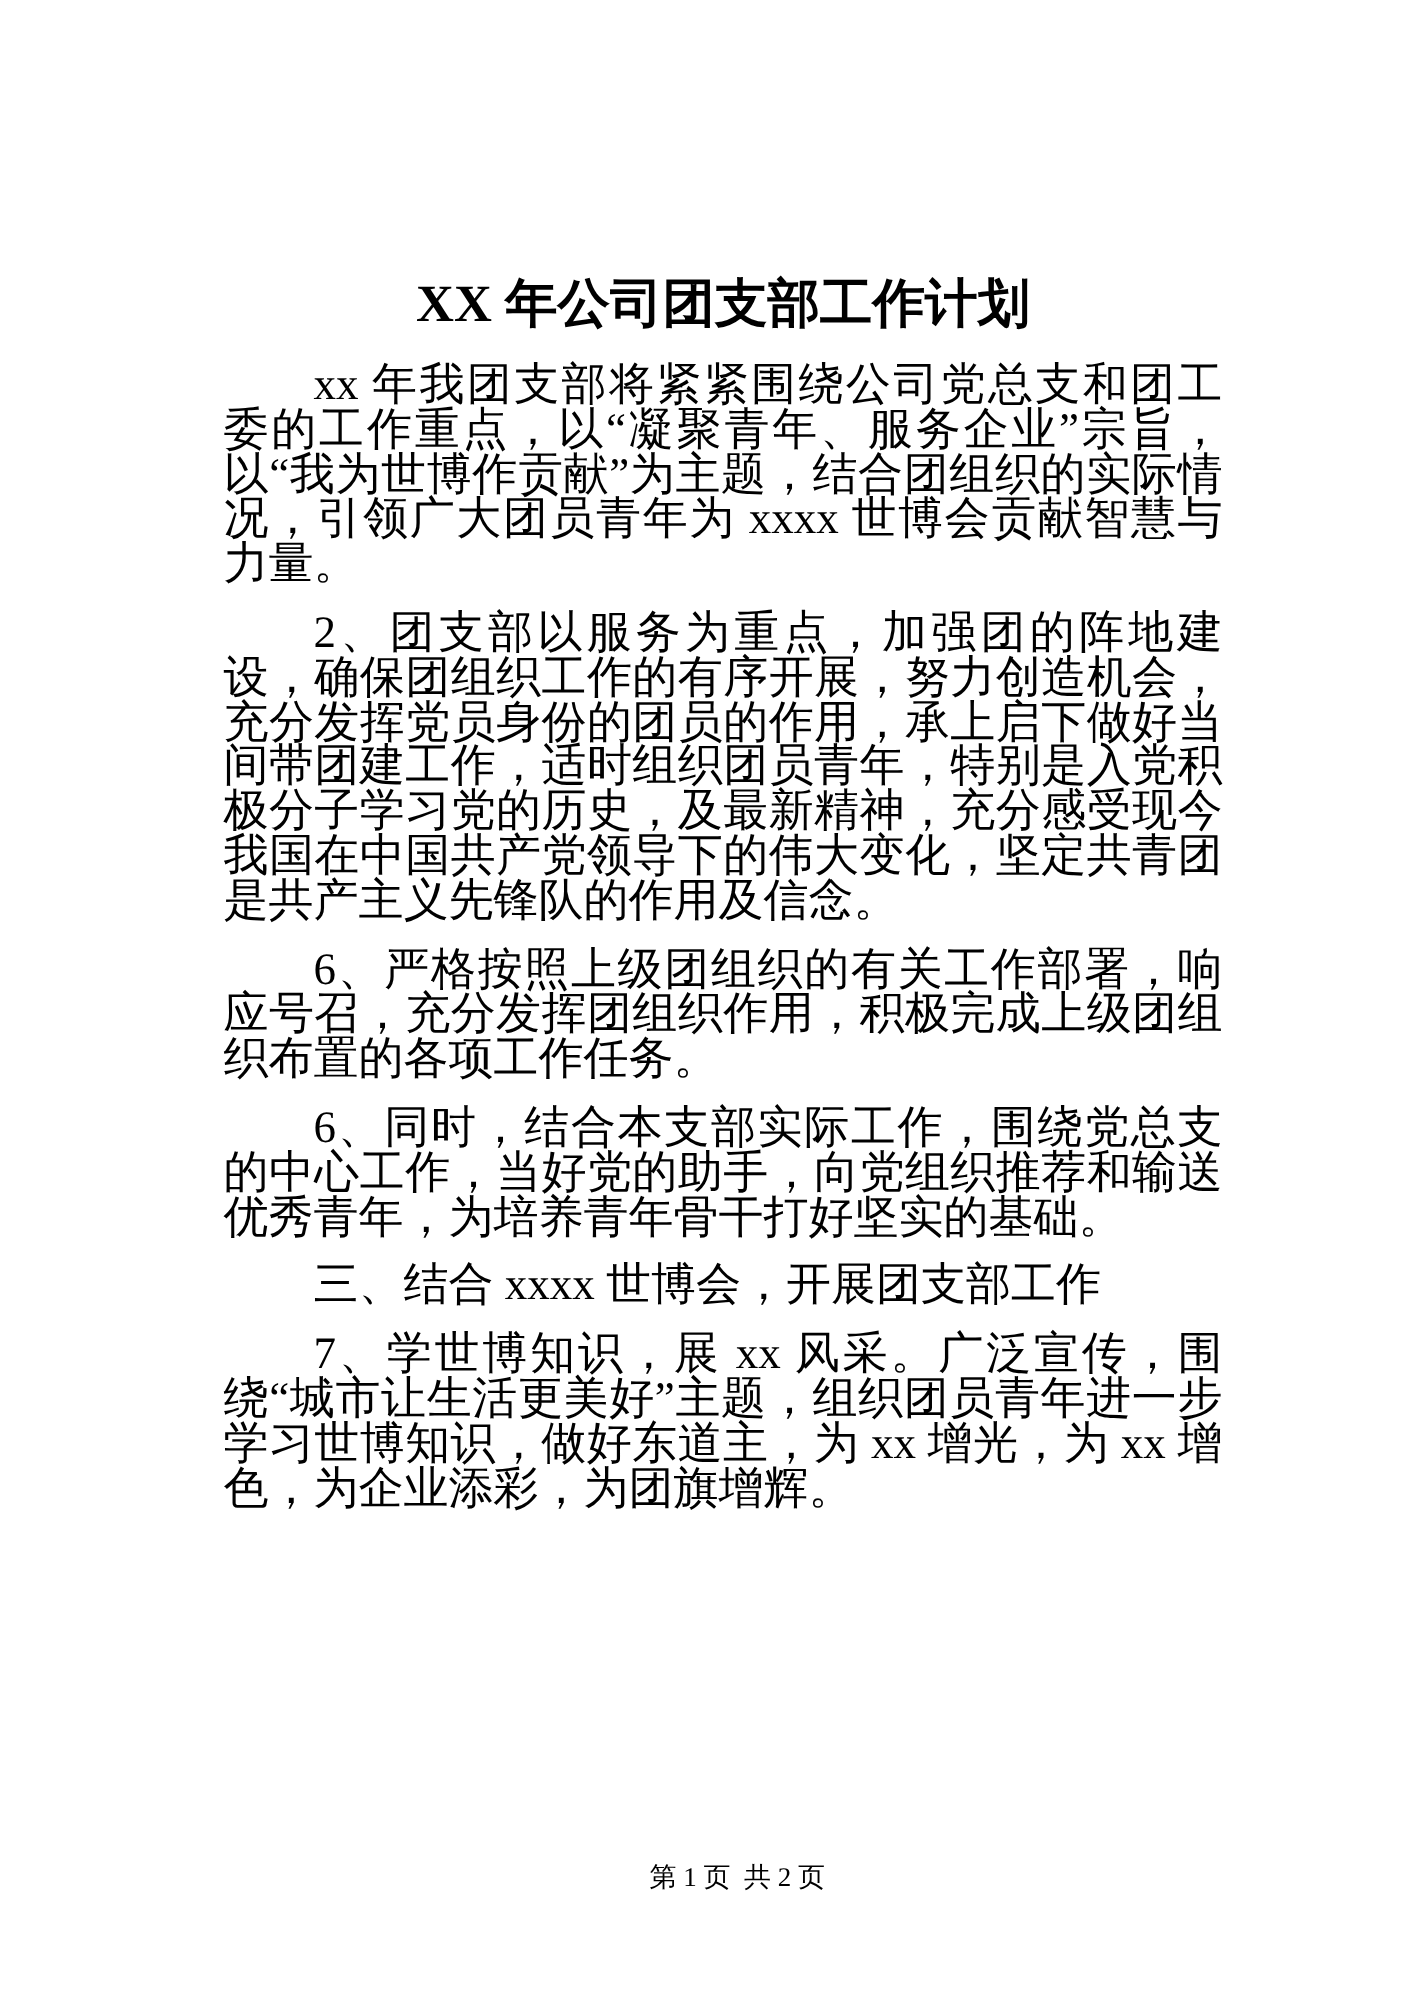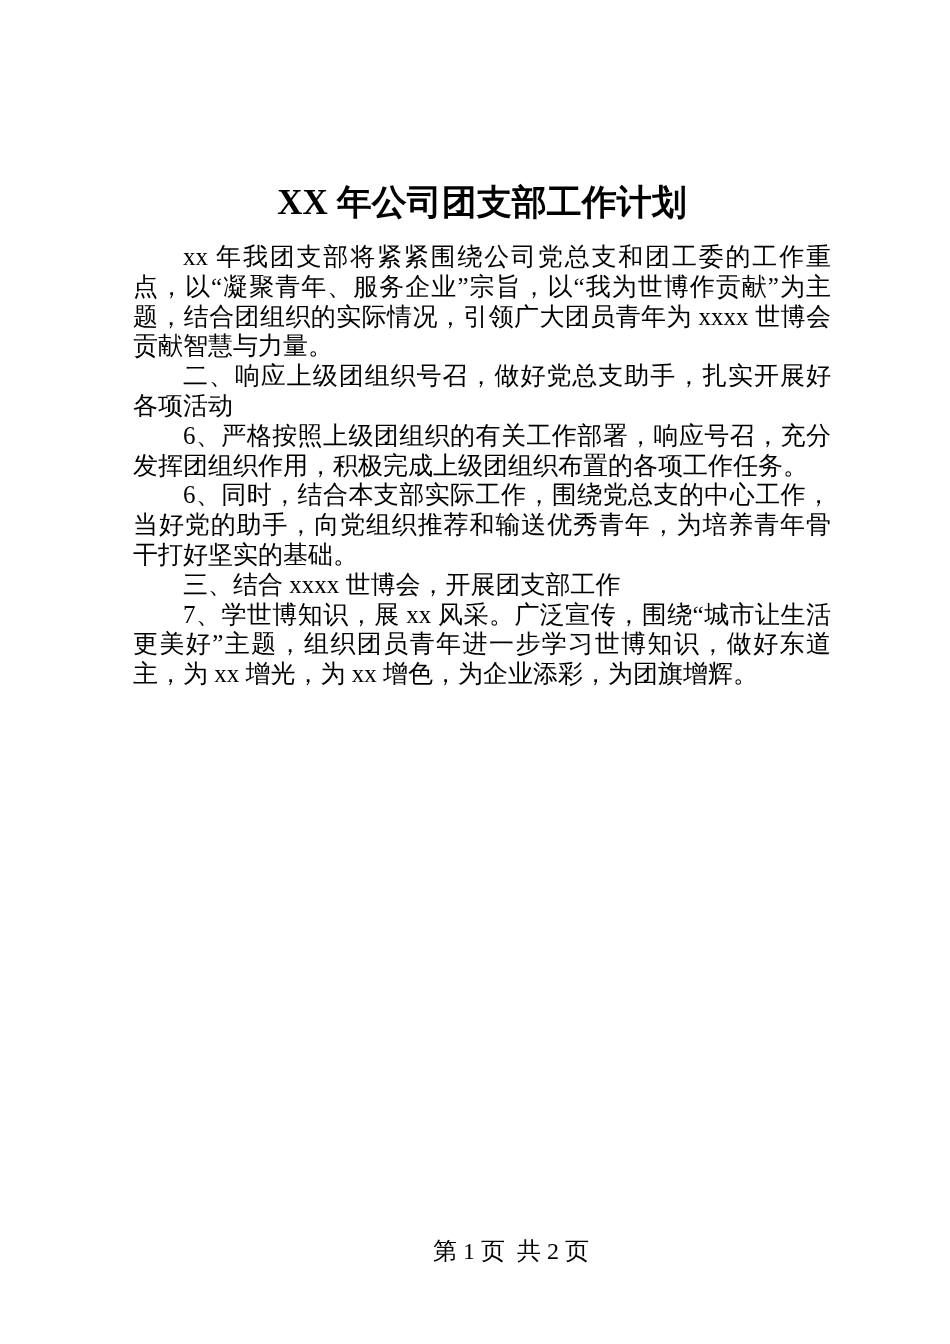--- a/index.html
+++ b/index.html
@@ -28,50 +28,50 @@
   }
   .doc-title {
     font-size: 35px;
     line-height: 44px;
     font-weight: bold;
     text-align: center;
     margin: 0 0 17px 0;
     white-space: nowrap;
   }
   .para {
-    font-size: 25px;
+    font-size: 30px;
     line-height: 29.8px;
     text-align: justify;
     text-indent: 2em;
-    margin: 0;
+    margin: 16px;
     word-break: break-all;
   }
   .page-footer {
     position: absolute;
     left: 433px;
     top: 1240px;
-    font-size: 24px;
+    font-size: 18px;
     line-height: 22px;
     white-space: pre;
   }
 </style>
 </head>
 <body>
 
 <div class="page">
   <div class="doc">
     <h1 class="doc-title">XX 年公司团支部工作计划</h1>
 
     <p class="para">xx 年我团支部将紧紧围绕公司党总支和团工委的工作重点，以“凝聚青年、服务企业”宗旨，以“我为世博作贡献”为主题，结合团组织的实际情况，引领广大团员青年为 xxxx 世博会贡献智慧与力量。</p>
 
 
 
+    <p class="para">2、团支部以服务为重点，加强团的阵地建设，确保团组织工作的有序开展，努力创造机会，充分发挥党员身份的团员的作用，承上启下做好当间带团建工作，适时组织团员青年，特别是入党积极分子学习党的历史，及最新精神，充分感受现今我国在中国共产党领导下的伟大变化，坚定共青团是共产主义先锋队的作用及信念。</p>
 
 
-    <p class="para">二、响应上级团组织号召，做好党总支助手，扎实开展好各项活动</p>
 
     <p class="para">6、严格按照上级团组织的有关工作部署，响应号召，充分发挥团组织作用，积极完成上级团组织布置的各项工作任务。</p>
 
     <p class="para">6、同时，结合本支部实际工作，围绕党总支的中心工作，当好党的助手，向党组织推荐和输送优秀青年，为培养青年骨干打好坚实的基础。</p>
 
     <p class="para">三、结合 xxxx 世博会，开展团支部工作</p>
 
     <p class="para">7、学世博知识，展 xx 风采。广泛宣传，围绕“城市让生活更美好”主题，组织团员青年进一步学习世博知识，做好东道主，为 xx 增光，为 xx 增色，为企业添彩，为团旗增辉。</p>
 
   </div>

